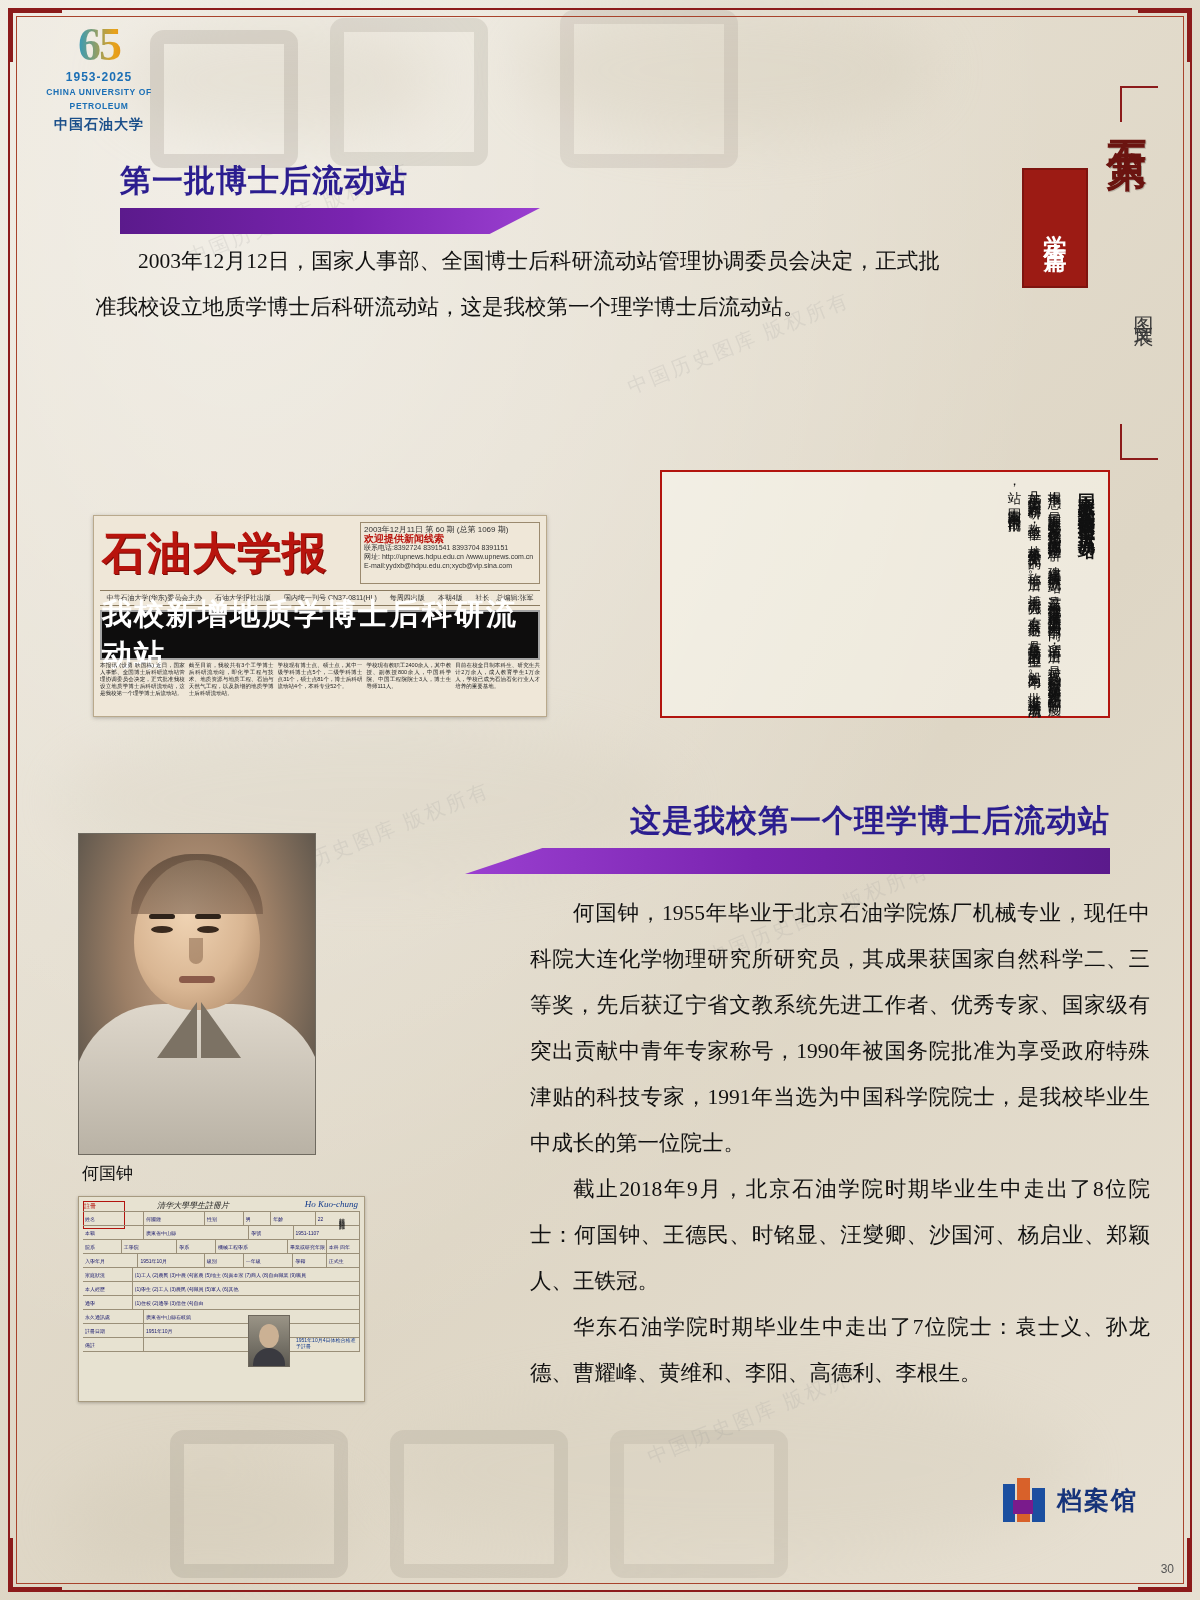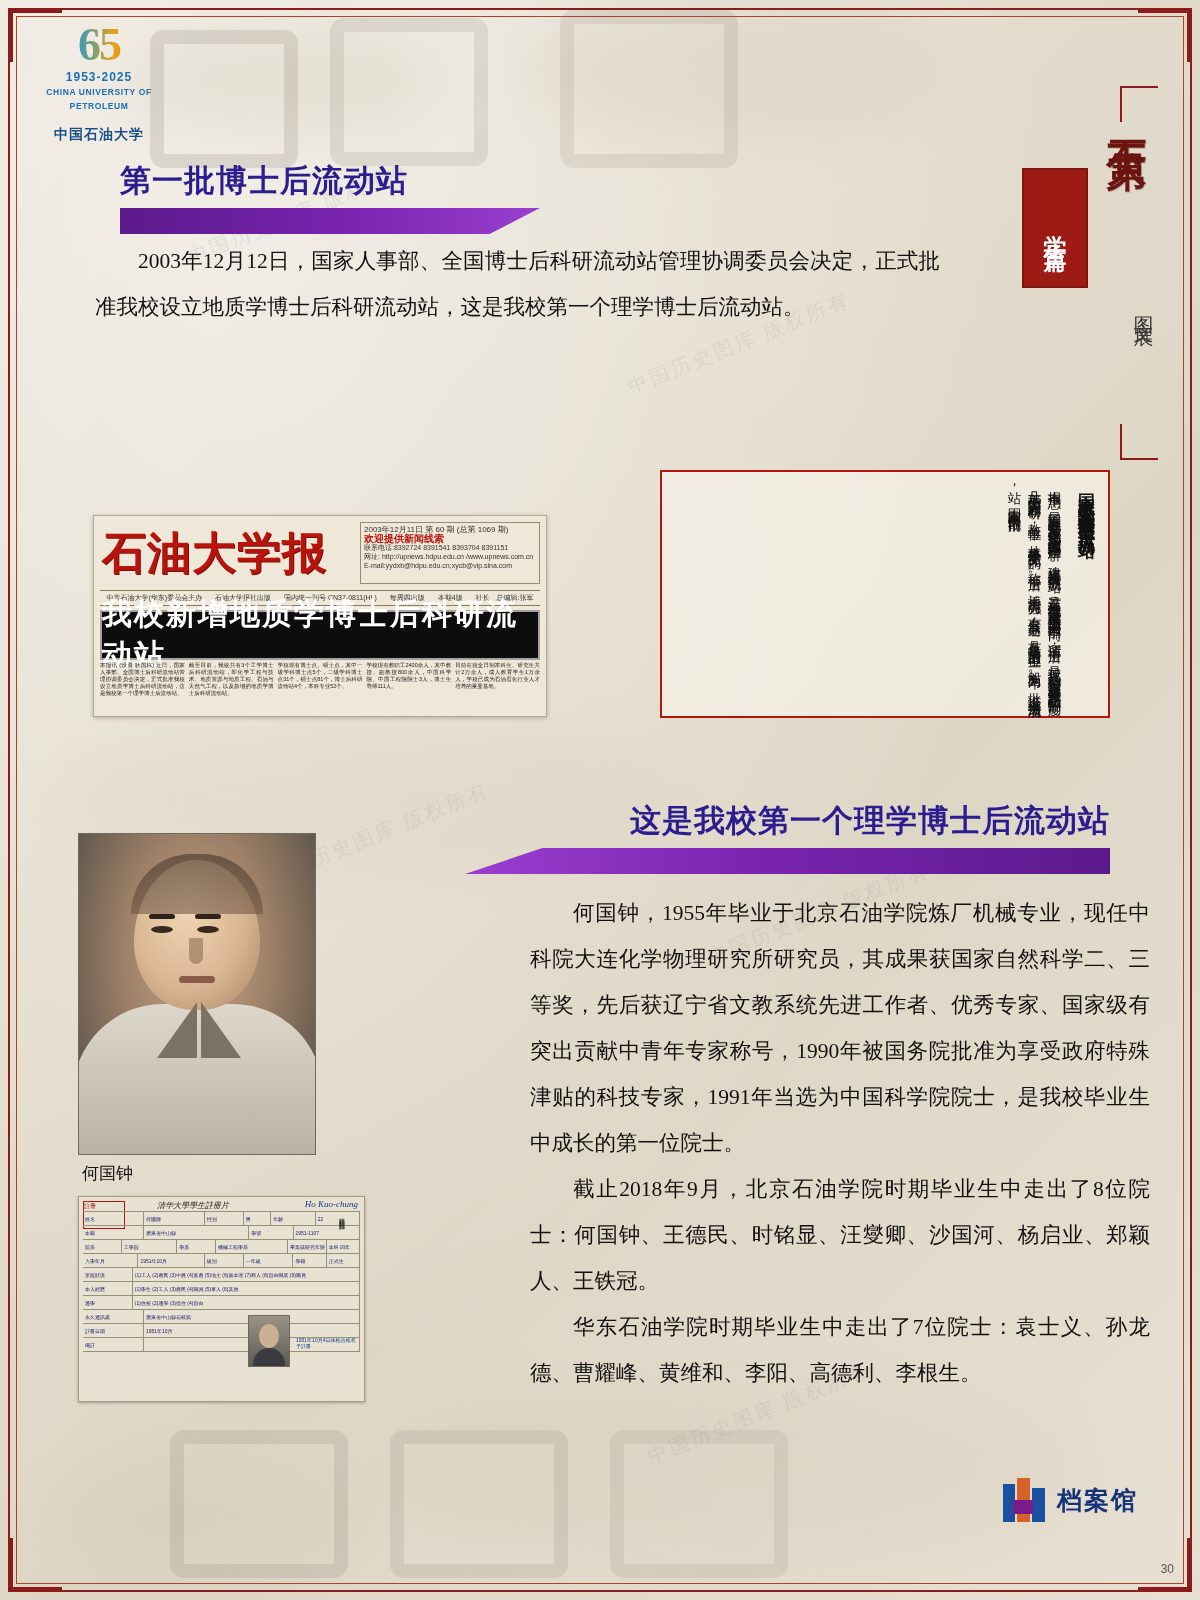--- a/index.html
+++ b/index.html
@@ -35,21 +35,21 @@
   }
   #logo .mark{
     font-family:"Liberation Serif","DejaVu Serif",serif;
     font-size:46px;font-weight:bold;line-height:46px;
     background:linear-gradient(90deg,#1b6fb5 0%,#1b9ad0 30%,#e8a21a 62%,#d2472a 100%);
     -webkit-background-clip:text;background-clip:text;color:transparent;
     letter-spacing:-2px;
   }
   #logo .years{font-size:12px;color:#1b6fb5;font-weight:bold;letter-spacing:1px;margin-top:2px;}
   #logo .en{font-size:8.5px;color:#1b6fb5;font-weight:bold;letter-spacing:.6px;line-height:11px;margin-top:3px;}
-  #logo .cn{font-size:14px;color:#1b4f8a;font-weight:bold;letter-spacing:1px;margin-top:14px;}
+  #logo .cn{font-size:14px;color:#1b4f8a;font-weight:bold;letter-spacing:1px;margin-top:4px;}
 
   
   #sideband{position:absolute;right:42px;top:90px;width:130px;height:350px;}
   #sideband .vtitle{
     position:absolute;right:4px;top:18px;
     writing-mode:vertical-rl;
     font-family:"Liberation Serif","DejaVu Serif",serif;
     font-size:40px;font-weight:bold;color:#6b1410;letter-spacing:6px;
     text-shadow:1px 1px 0 rgba(0,0,0,.18);
   }

